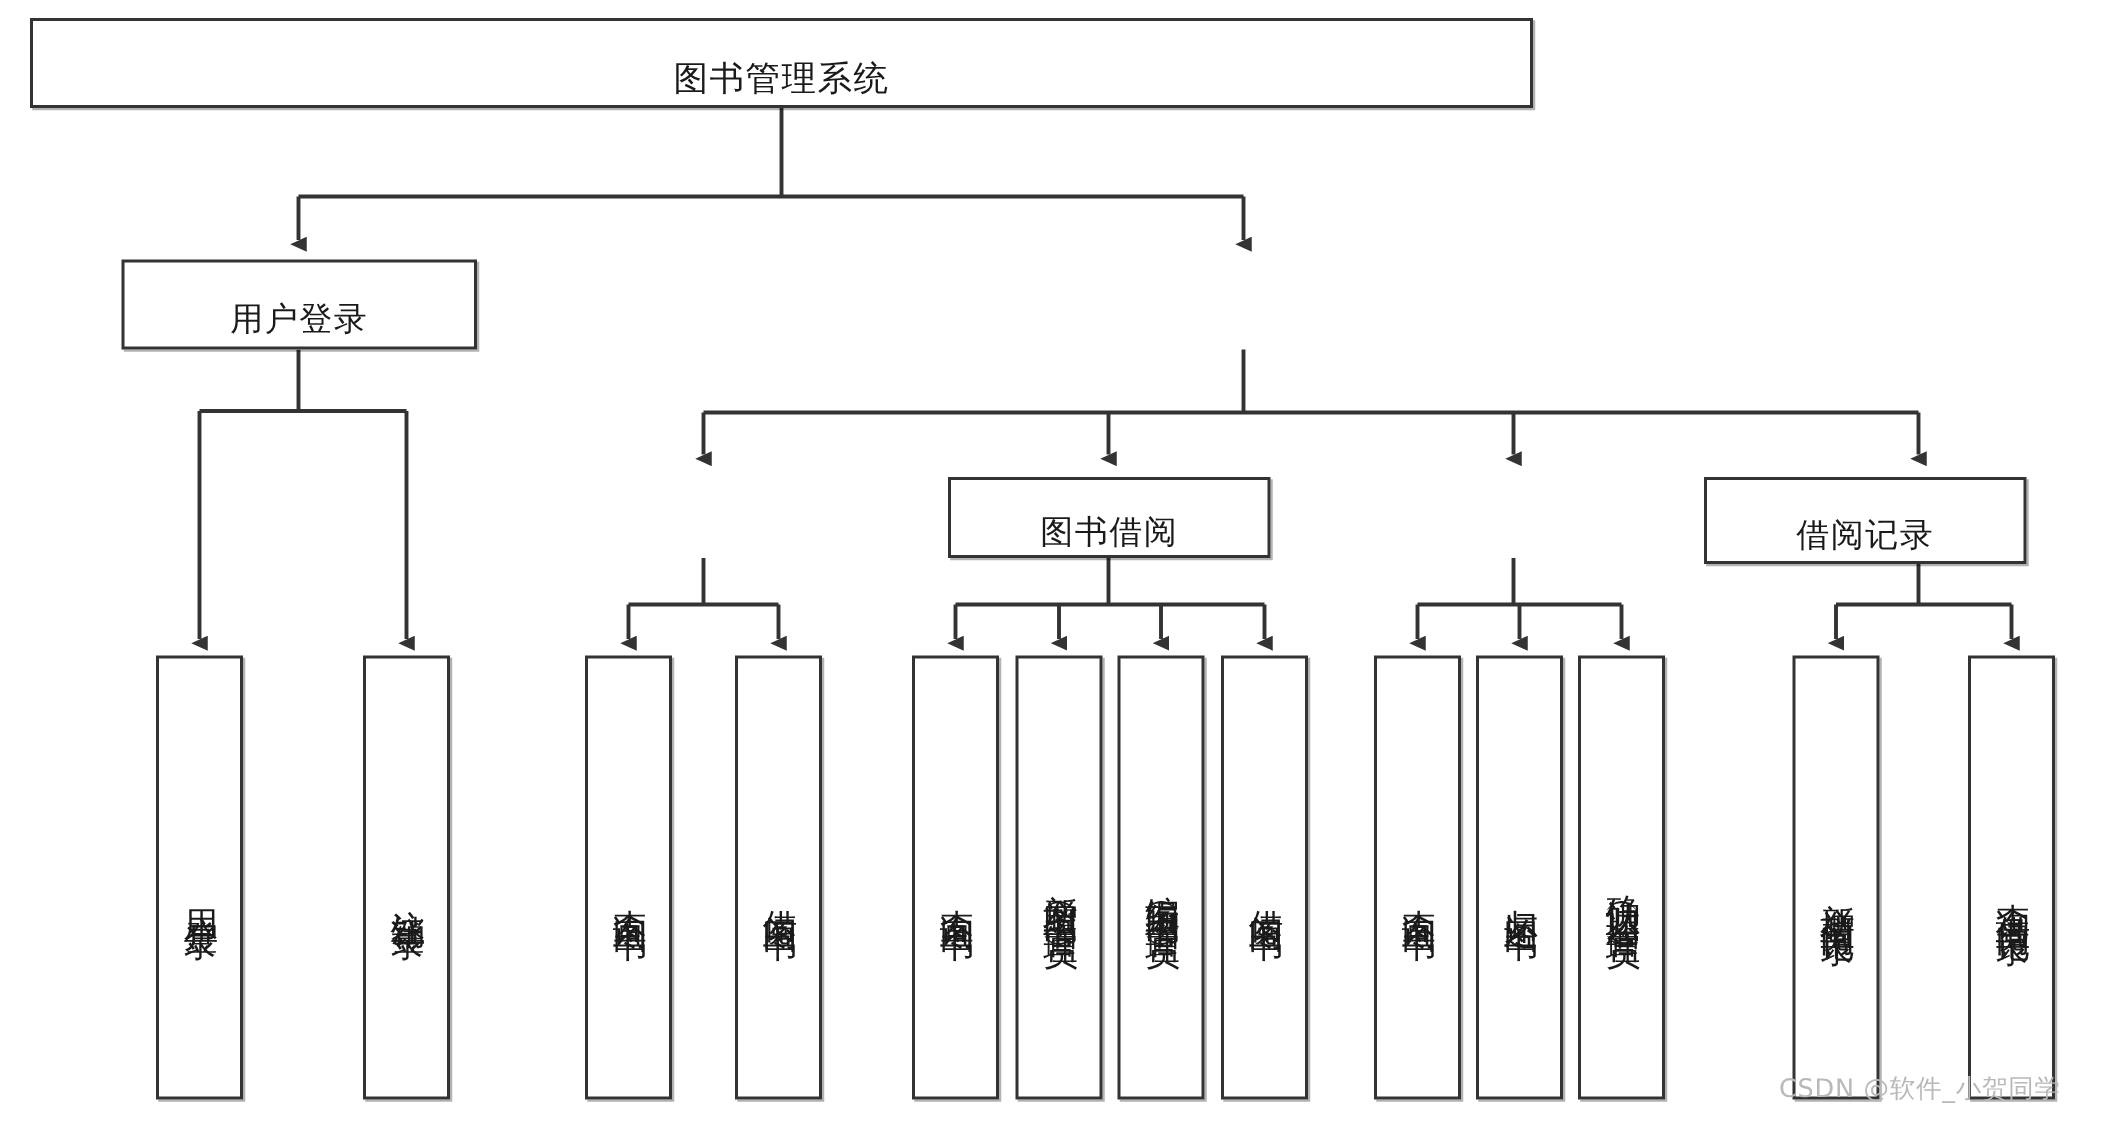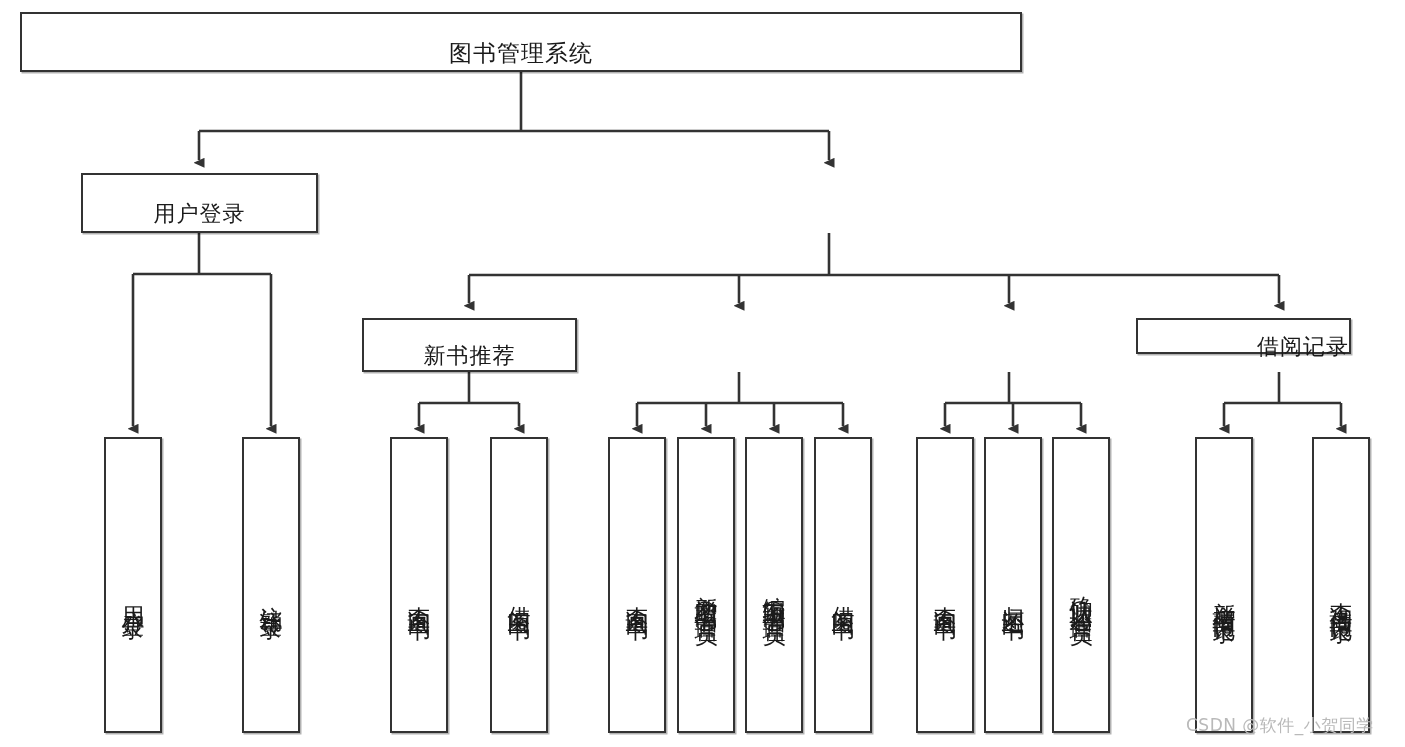--- a/index.html
+++ b/index.html
@@ -132,27 +132,27 @@
 
   <div class="node horiz root" style="left:20px; top:12px; width:1002px; height:60px;">
     <span class="node-label">图书管理系统</span>
   </div>
 
   <div class="node horiz" style="left:81px; top:173px; width:237px; height:60px;">
     <span class="node-label">用户登录</span>
   </div>
 
 
-  <div class="node horiz" style="left:362px; top:318px; width:215px; height:54px;">
-    <span class="node-label">新书推荐</span>
-  </div>
-
-
-
-  <div class="node horiz" style="left:1136px; top:318px; width:215px; height:36px;justify-content:flex-end;">
+
+  <div class="node horiz" style="left:632px; top:318px; width:215px; height:54px;">
+    <span class="node-label">图书借阅</span>
+  </div>
+
+
+  <div class="node horiz" style="left:1136px; top:318px; width:215px; height:58px;">
     <span class="node-label">借阅记录</span>
   </div>
 
   <div class="node vert" style="left:104px; top:437px; width:58px; height:296px;">
     <span class="node-label">用户登录</span>
   </div>
 
   <div class="node vert" style="left:242px; top:437px; width:58px; height:296px;">
     <span class="node-label">注销登录</span>
   </div>

